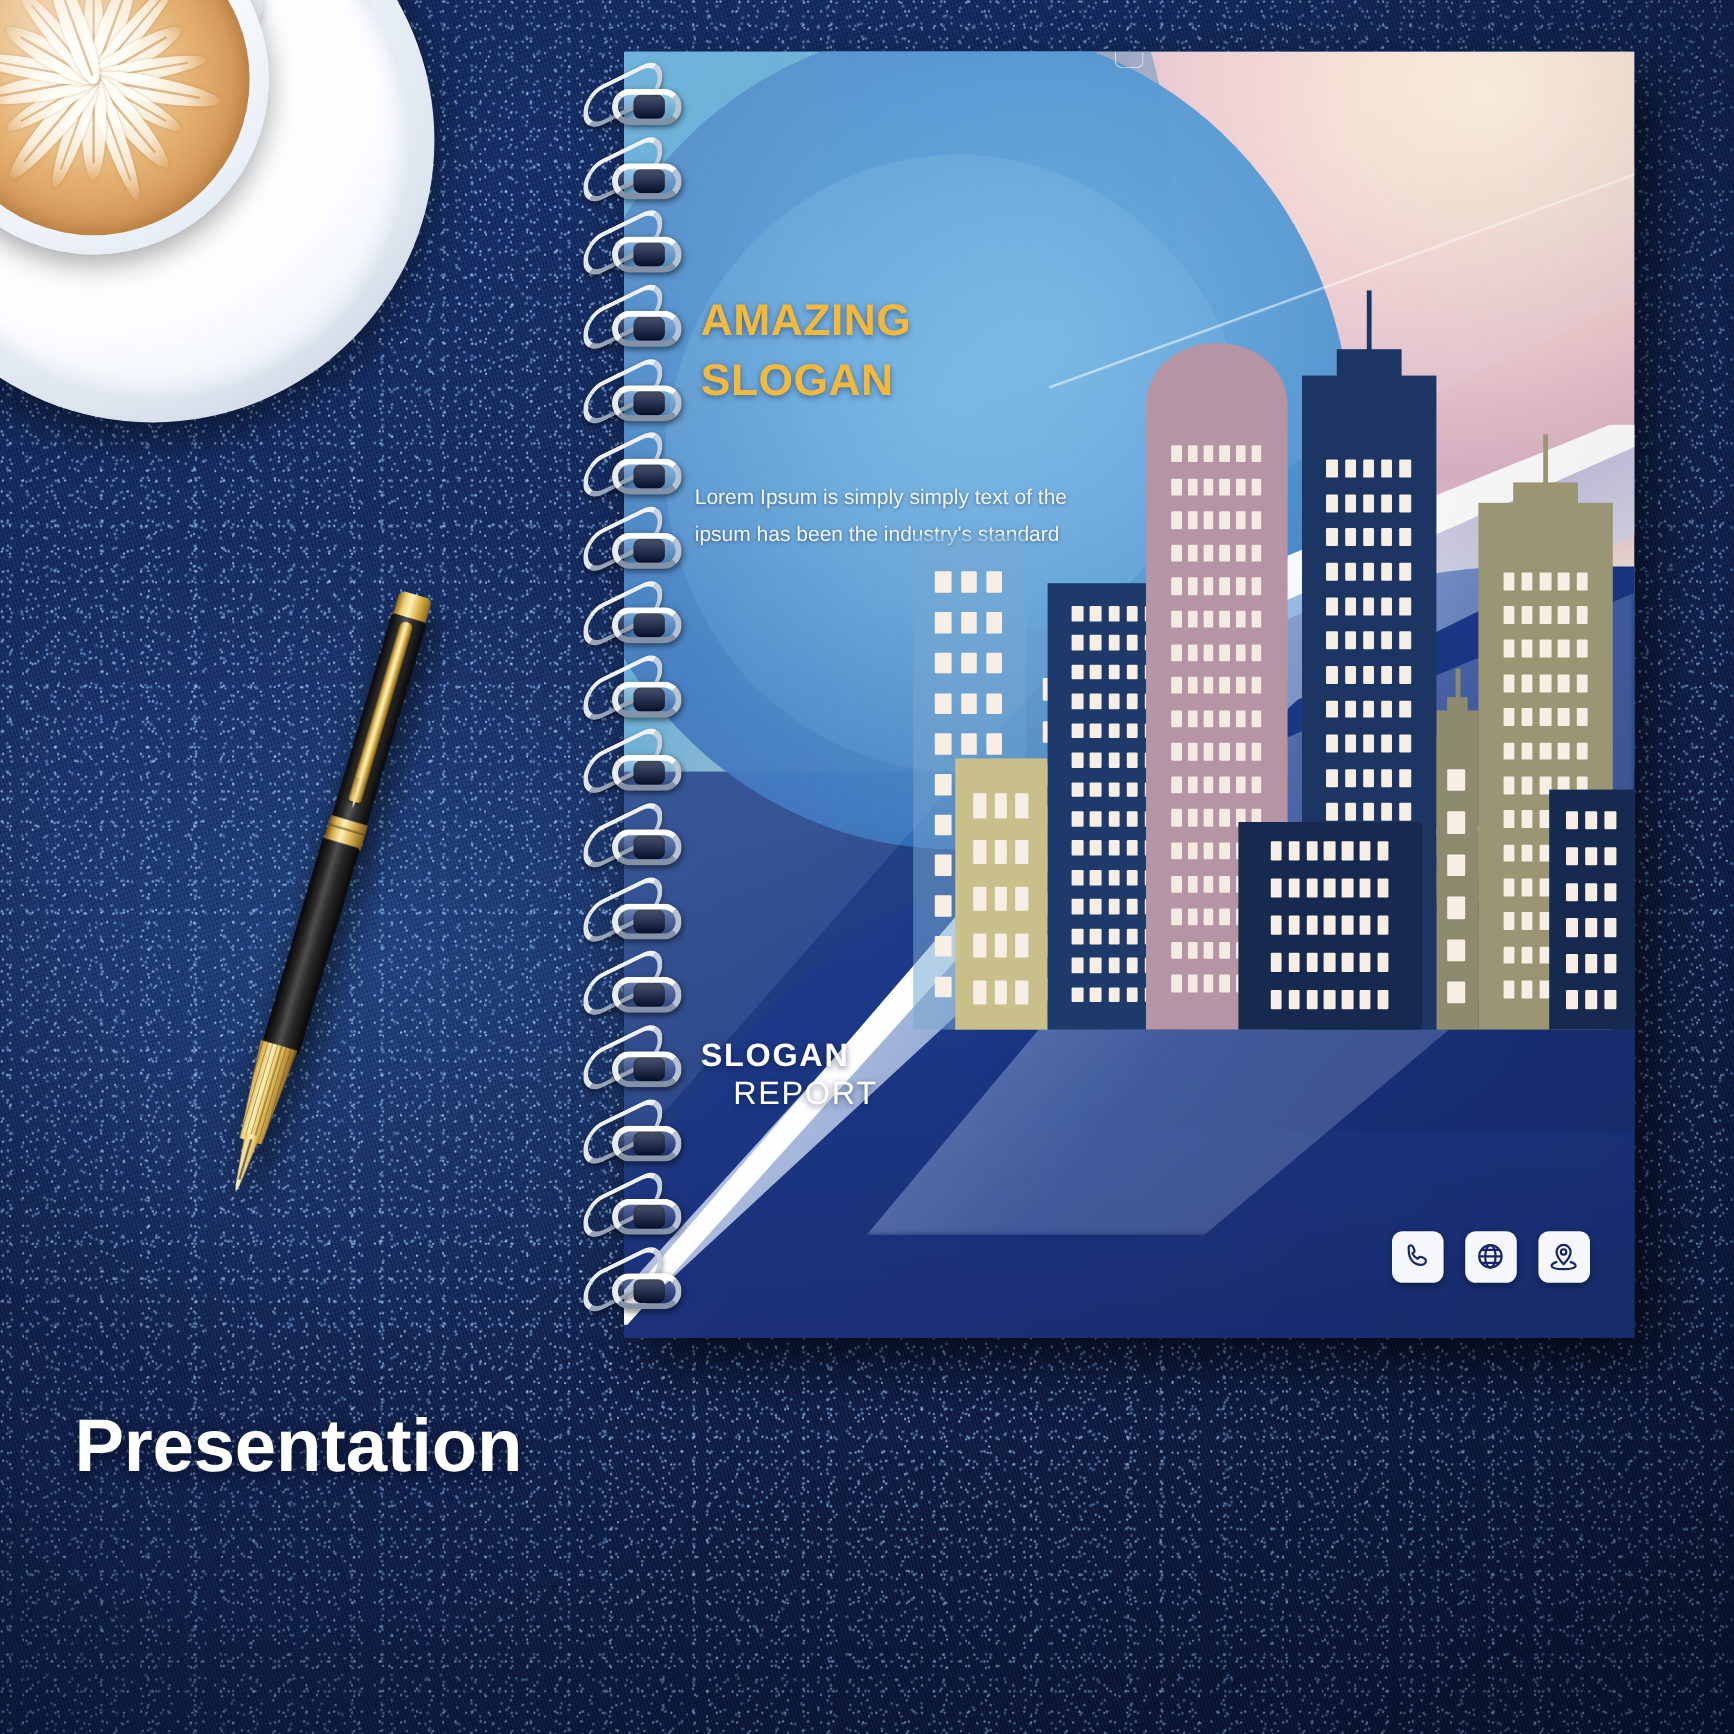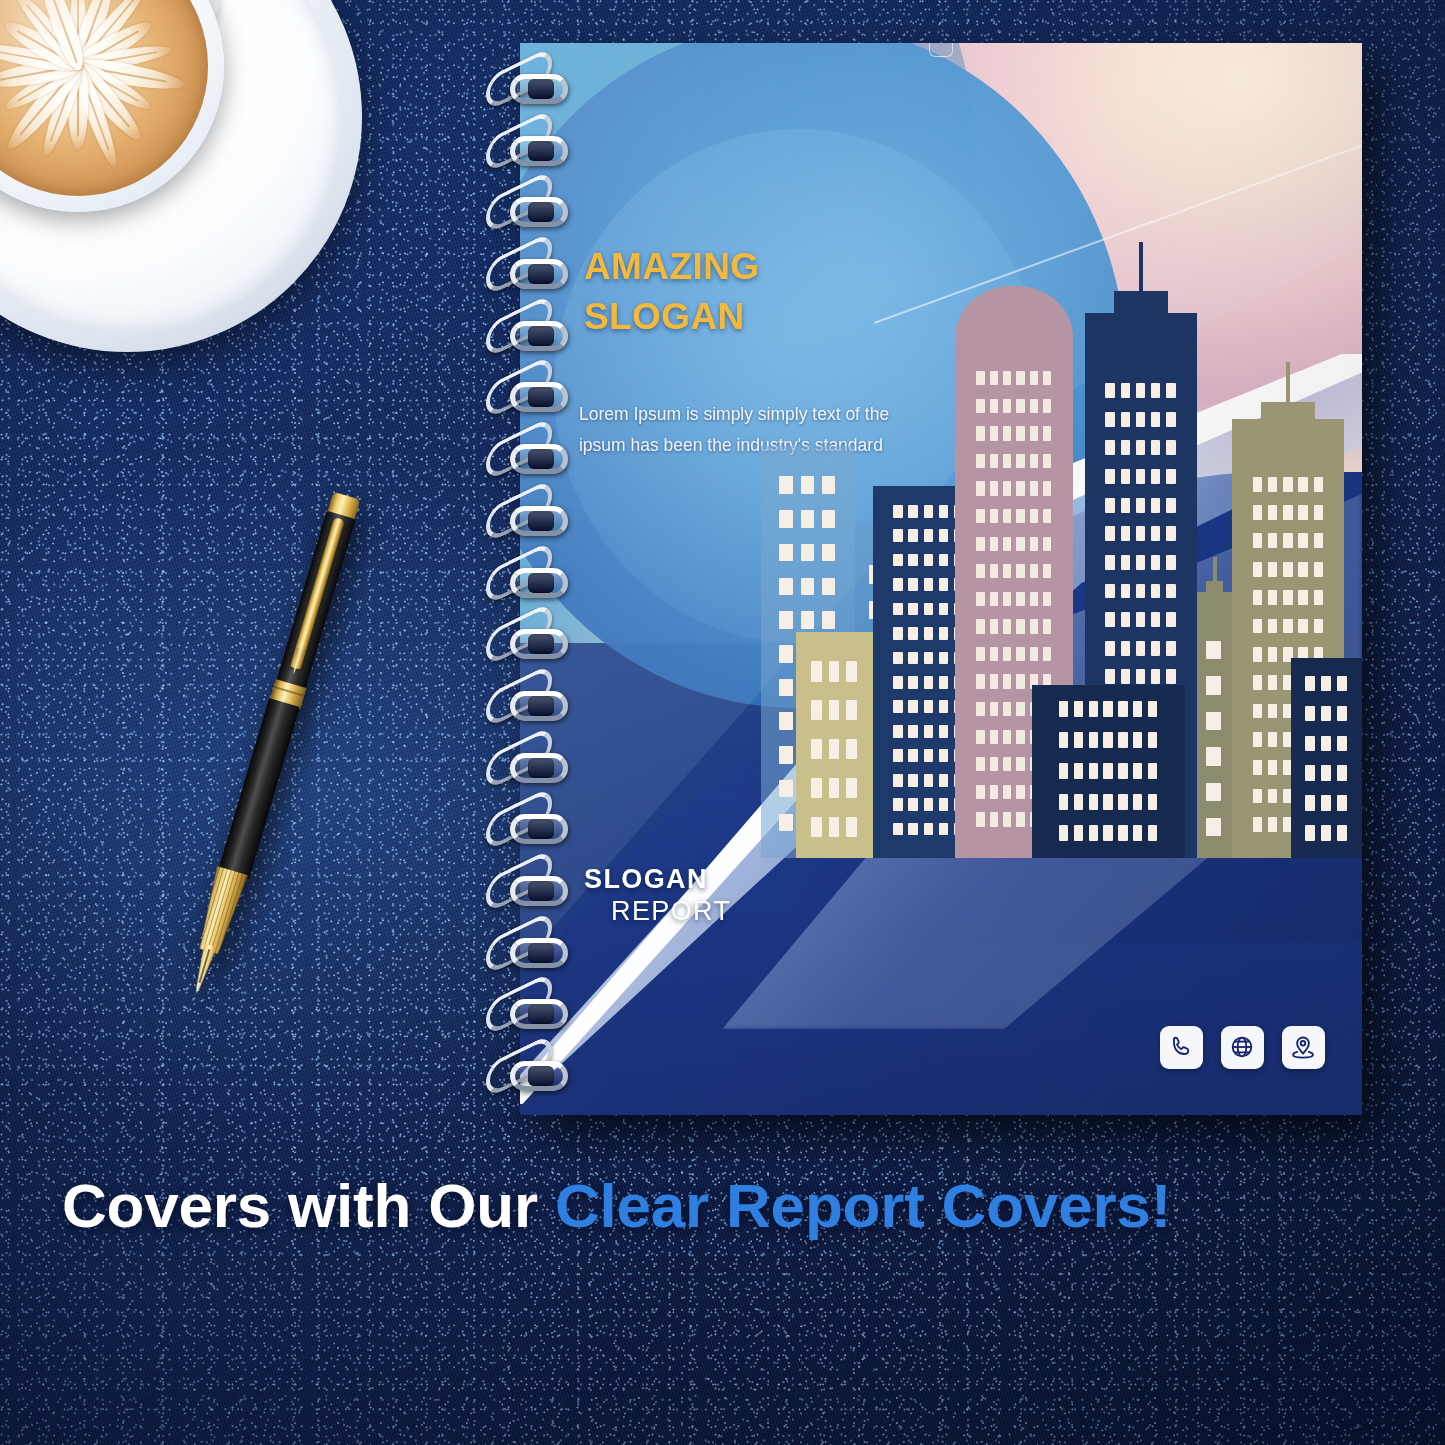--- a/index.html
+++ b/index.html
@@ -1074,16 +1074,14 @@
   </div>
 
 <div id="clip">
   <div class="clip-arm a1"></div>
   <div class="clip-arm a2"></div>
   <div class="clip-body"></div>
   <div class="clip-shine"></div>
 </div>
 
 <div id="headline">
-  <div>
-    <span>Covers with Our </span><span class="accent">Clear Report Covers!</span>
-  </div>
+  <div>Presentation</div>
 </div>
 
 </body></html>

